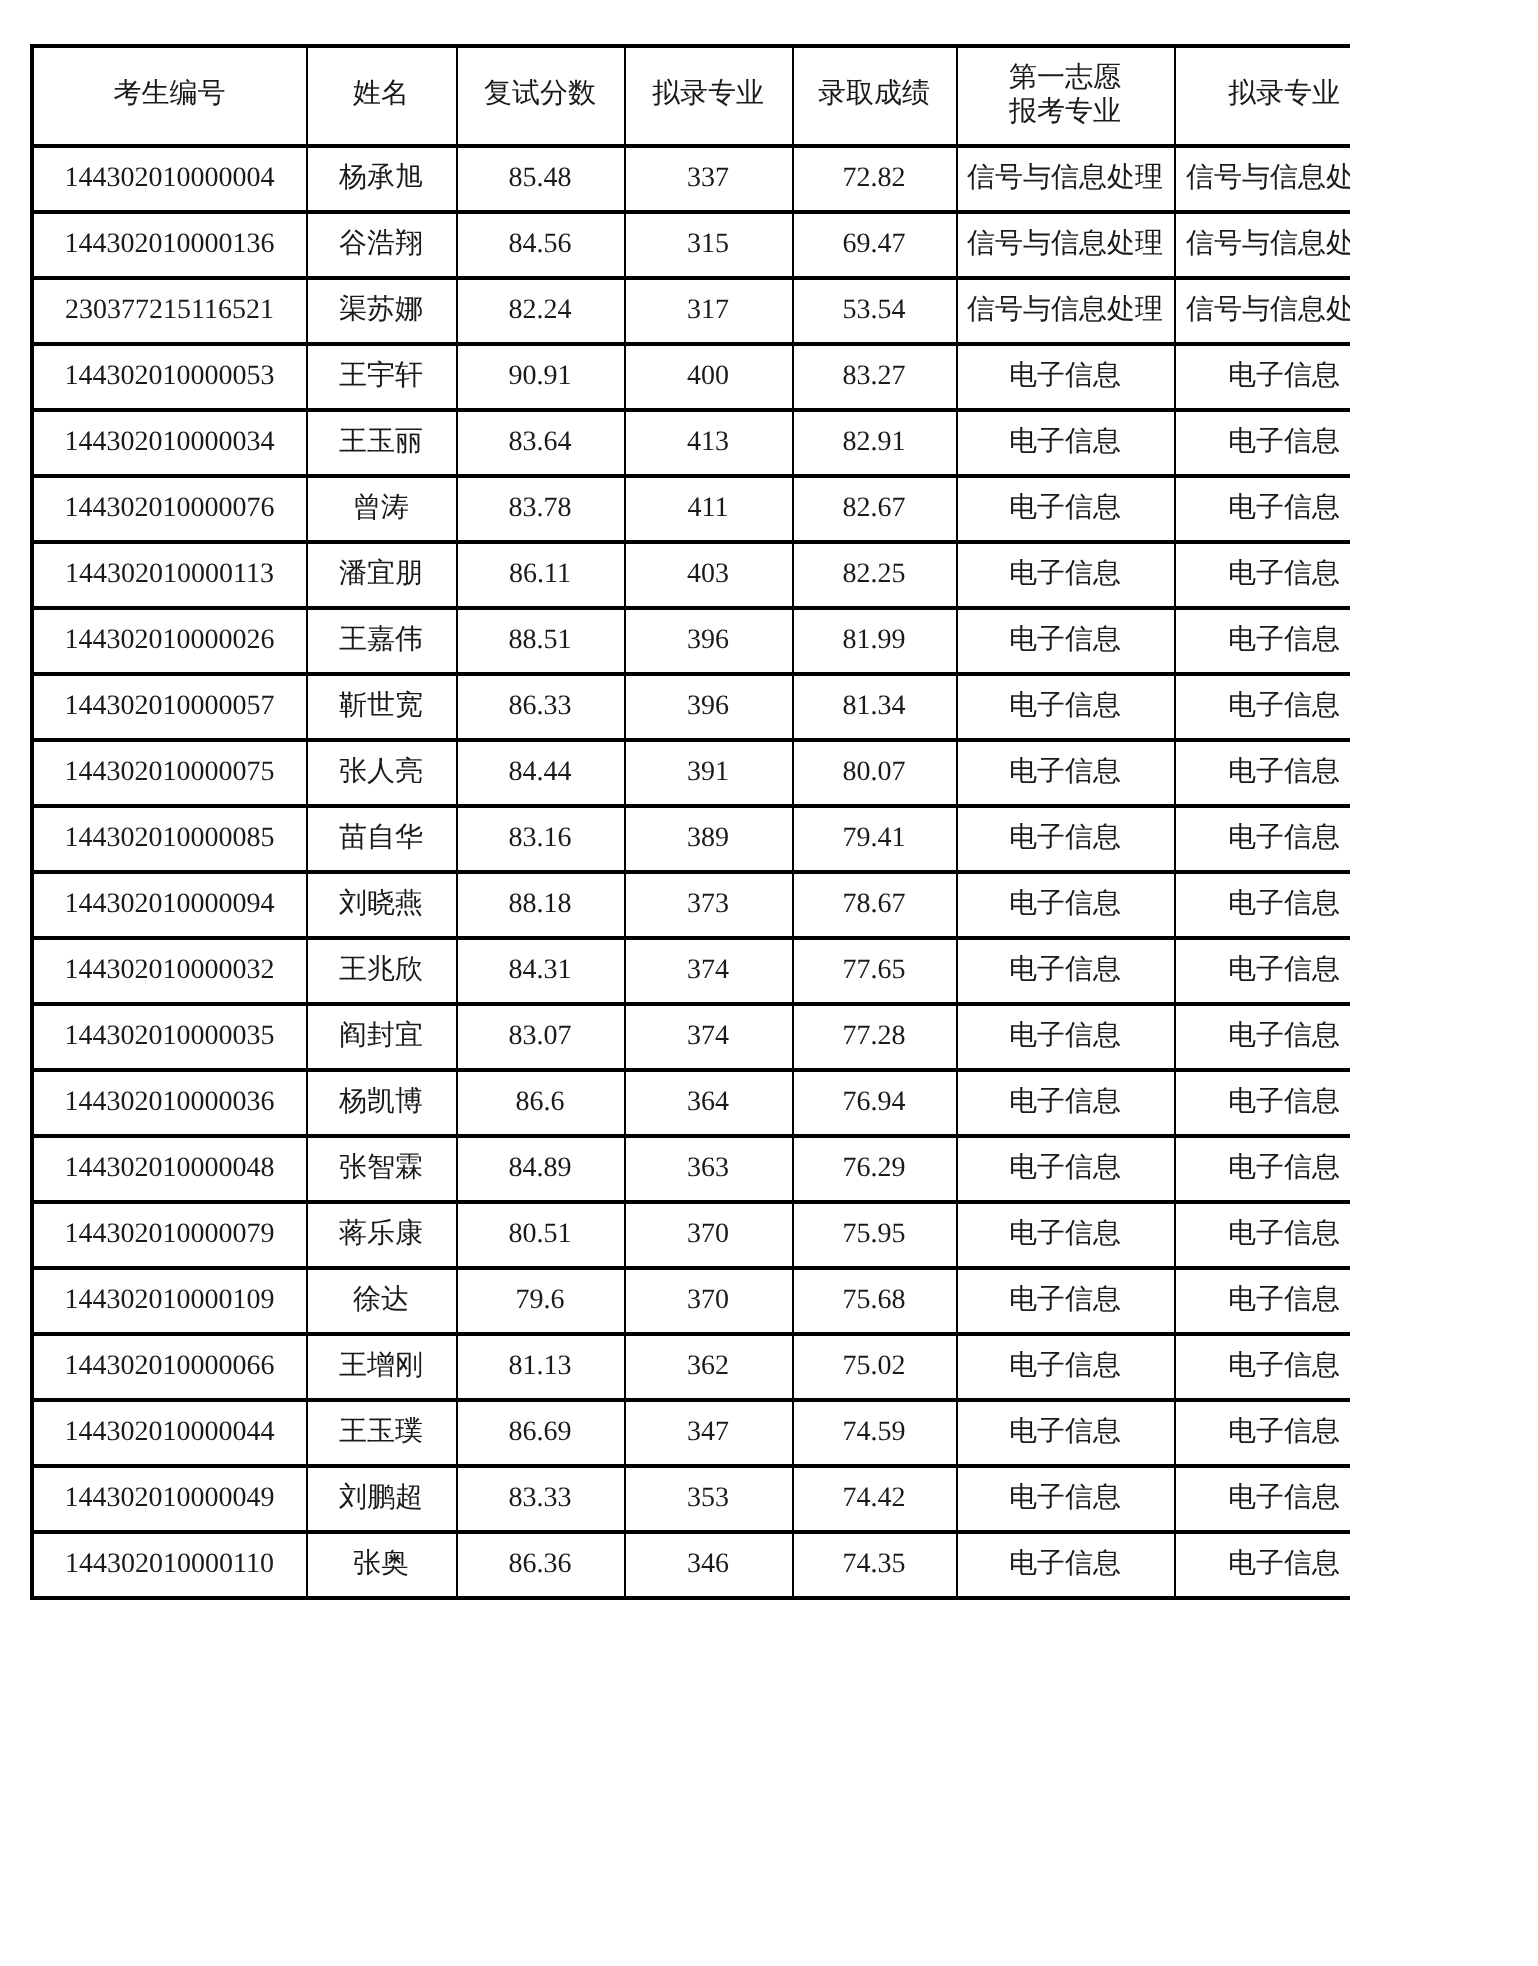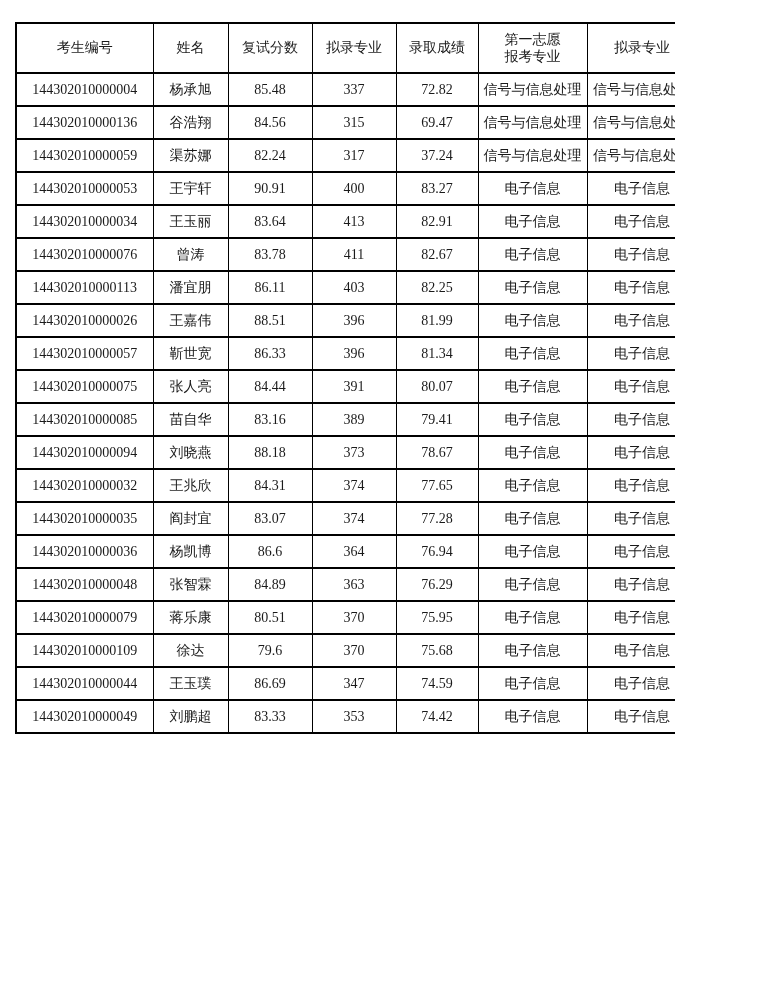--- a/index.html
+++ b/index.html
@@ -99,25 +99,25 @@
           <td>144302010000136</td>
           <td>谷浩翔</td>
           <td>84.56</td>
           <td>315</td>
           <td>69.47</td>
           <td>信号与信息处理</td>
           <td>信号与信息处理</td>
           <td></td>
         </tr>
         <tr>
-          <td>144302010000059</td>
+          <td>230377215116521</td>
           <td>渠苏娜</td>
           <td>82.24</td>
           <td>317</td>
-          <td>37.24</td>
+          <td>53.54</td>
           <td>信号与信息处理</td>
           <td>信号与信息处理</td>
           <td></td>
         </tr>
         <tr>
           <td>144302010000053</td>
           <td>王宇轩</td>
           <td>90.91</td>
           <td>400</td>
           <td>83.27</td>
@@ -259,34 +259,54 @@
           <td>144302010000109</td>
           <td>徐达</td>
           <td>79.6</td>
           <td>370</td>
           <td>75.68</td>
           <td>电子信息</td>
           <td>电子信息</td>
           <td></td>
         </tr>
         <tr>
+          <td>144302010000066</td>
+          <td>王增刚</td>
+          <td>81.13</td>
+          <td>362</td>
+          <td>75.02</td>
+          <td>电子信息</td>
+          <td>电子信息</td>
+          <td></td>
+        </tr>
+        <tr>
           <td>144302010000044</td>
           <td>王玉璞</td>
           <td>86.69</td>
           <td>347</td>
           <td>74.59</td>
           <td>电子信息</td>
           <td>电子信息</td>
           <td></td>
         </tr>
         <tr>
           <td>144302010000049</td>
           <td>刘鹏超</td>
           <td>83.33</td>
           <td>353</td>
           <td>74.42</td>
           <td>电子信息</td>
           <td>电子信息</td>
           <td></td>
         </tr>
+        <tr>
+          <td>144302010000110</td>
+          <td>张奥</td>
+          <td>86.36</td>
+          <td>346</td>
+          <td>74.35</td>
+          <td>电子信息</td>
+          <td>电子信息</td>
+          <td></td>
+        </tr>
       </tbody>
   </table>
 </div>
 
 </body></html>

